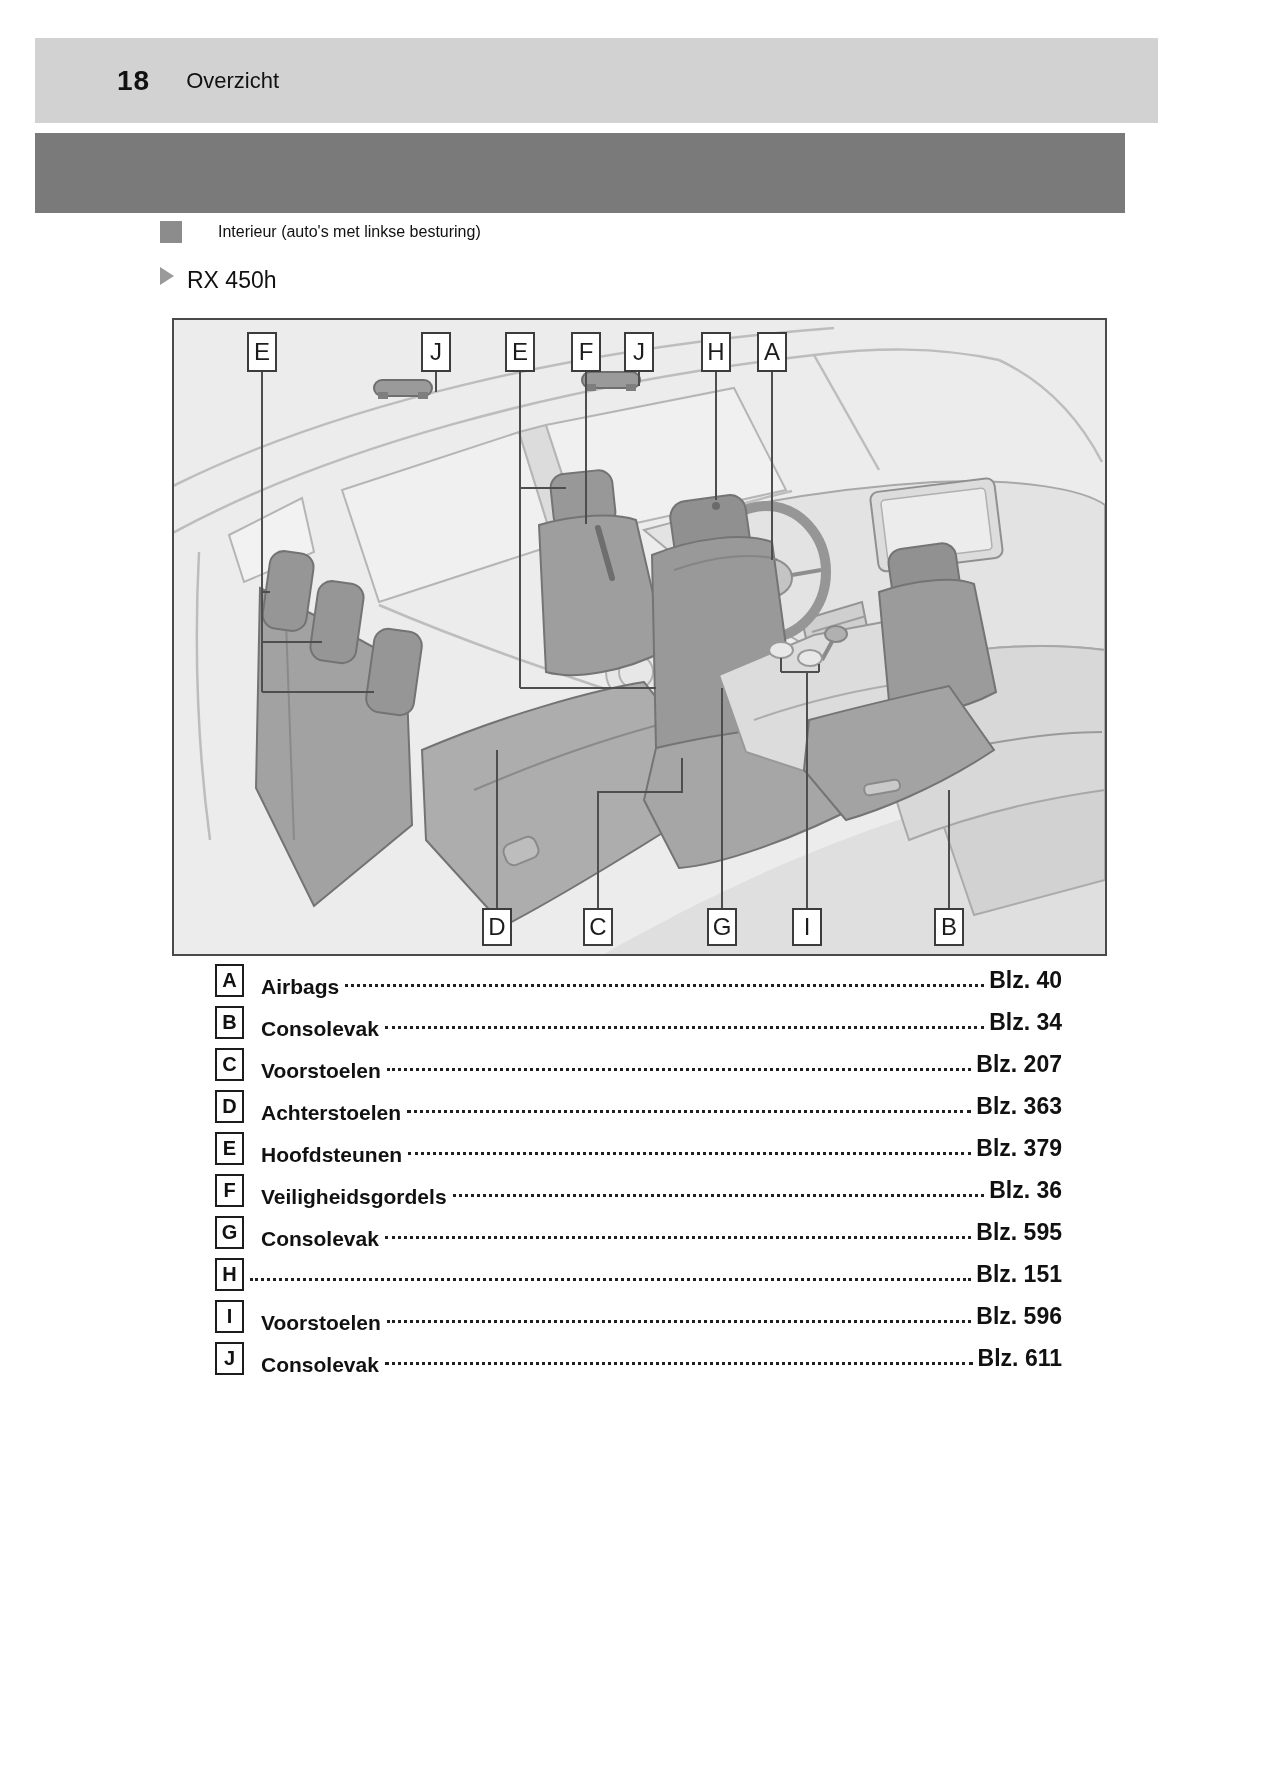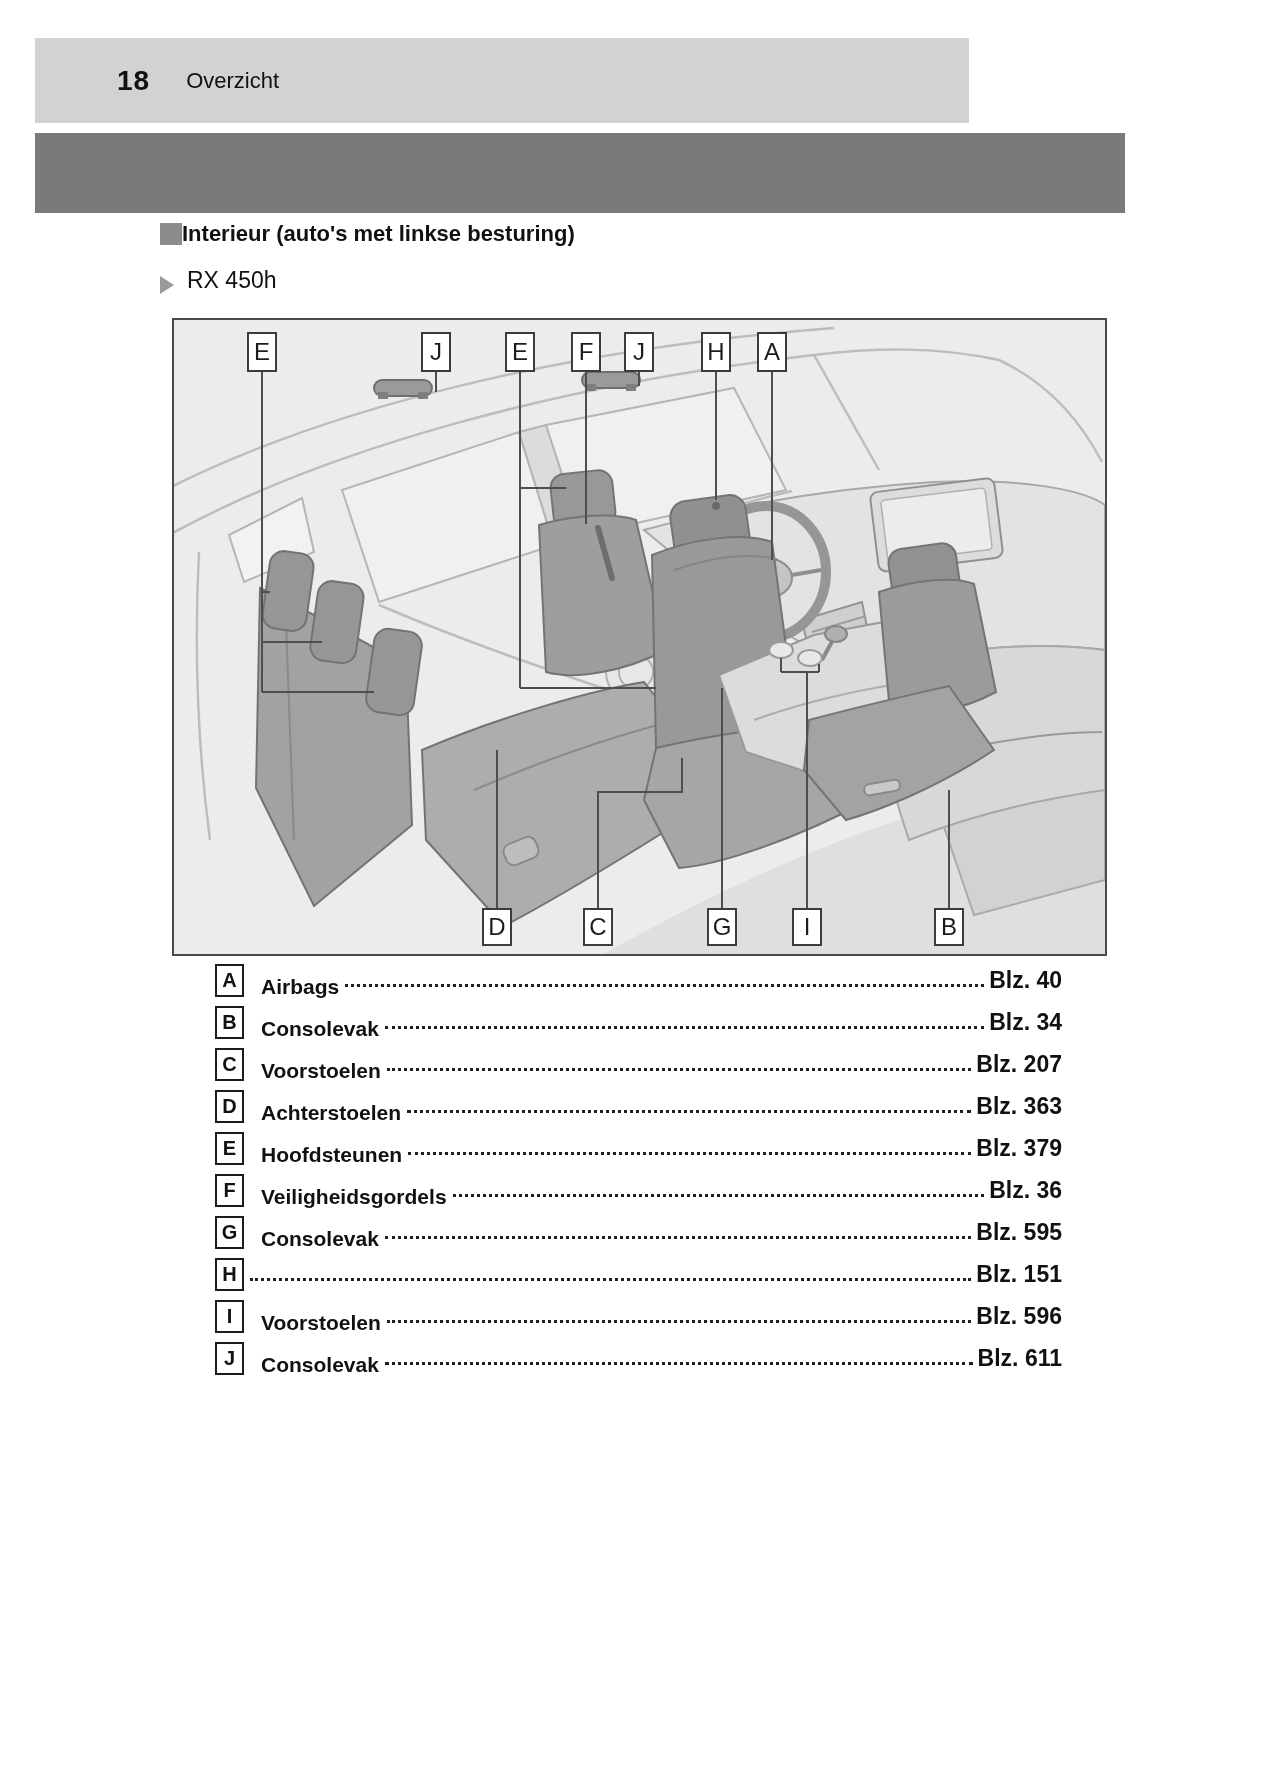--- a/index.html
+++ b/index.html
@@ -9,36 +9,36 @@
     --ink:#111111;
     --line:#4e4e4e;
   }
   html,body{margin:0;padding:0;background:#ffffff;}
   body{
     width:1282px;height:1770px;position:relative;
     font-family:"Liberation Sans", sans-serif;color:var(--ink);
     overflow:hidden;
   }
   .band-light{
-    position:absolute;left:35px;top:38px;width:934px;height:85px;
+    position:absolute;left:35px;top:38px;width:1123px;height:85px;
     background:var(--band_light);display:flex;align-items:center;
   }
   .page-num{font-size:28px;font-weight:bold;margin-left:82px;letter-spacing:1px;}
   .section-name{font-size:22px;margin-left:36px;}
   .band-dark{
     position:absolute;left:35px;top:133px;width:1090px;height:80px;
     background:var(--band_dark);
   }
   .title-row{
     position:absolute;left:160px;top:221px;display:flex;align-items:center;
   }
   .title-square{width:22px;height:22px;background:#8c8c8c;flex:0 0 auto;}
-  .title-text{font-size:22px;font-weight:bold;letter-spacing:0px;}
+  .title-text{font-size:16px;font-weight:normal;letter-spacing:0px;padding-left:36px;}
   .model-row{
-    position:absolute;left:160px;top:267px;display:flex;align-items:flex-end;
+    position:absolute;left:160px;top:267px;display:flex;align-items:flex-start;
   }
   .tri{width:0;height:0;border-top:9px solid transparent;border-bottom:9px solid transparent;
     border-left:14px solid #9a9a9a;flex:0 0 auto;}
   .model-text{font-size:23px;margin-left:13px;}
   .diagram{
     position:absolute;left:172px;top:318px;width:931px;height:634px;
     background:var(--diagram_bg);border:2px solid #4a4a4a;
   }
   .diagram svg{position:absolute;left:0;top:0;}
   .dlabel{

